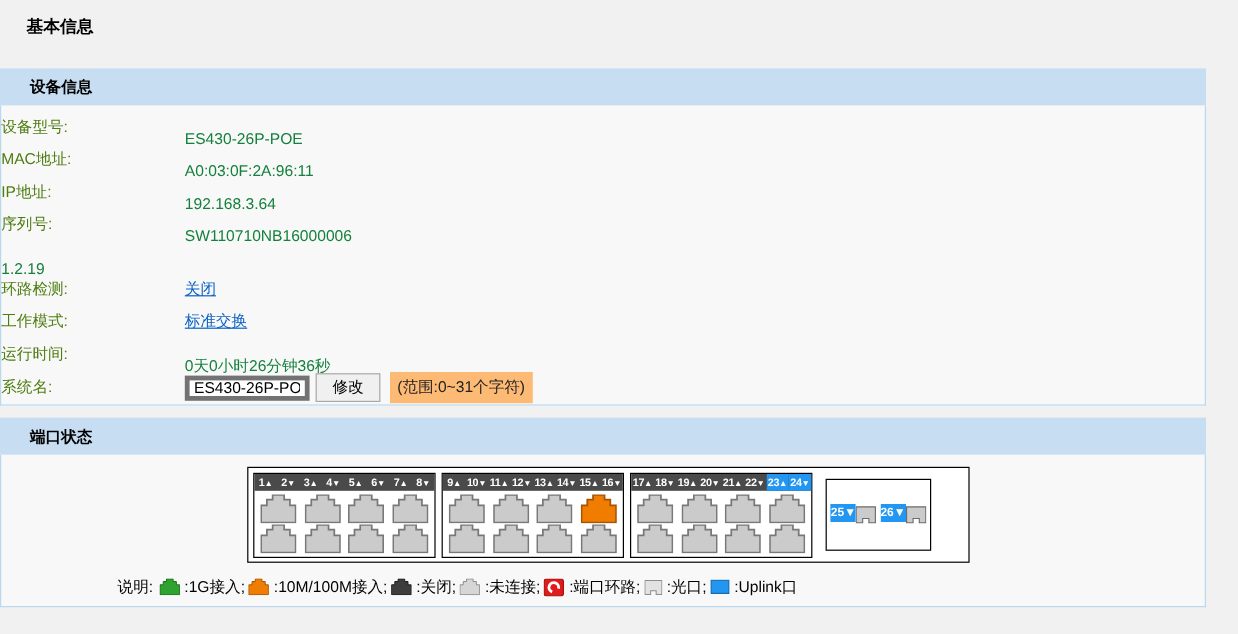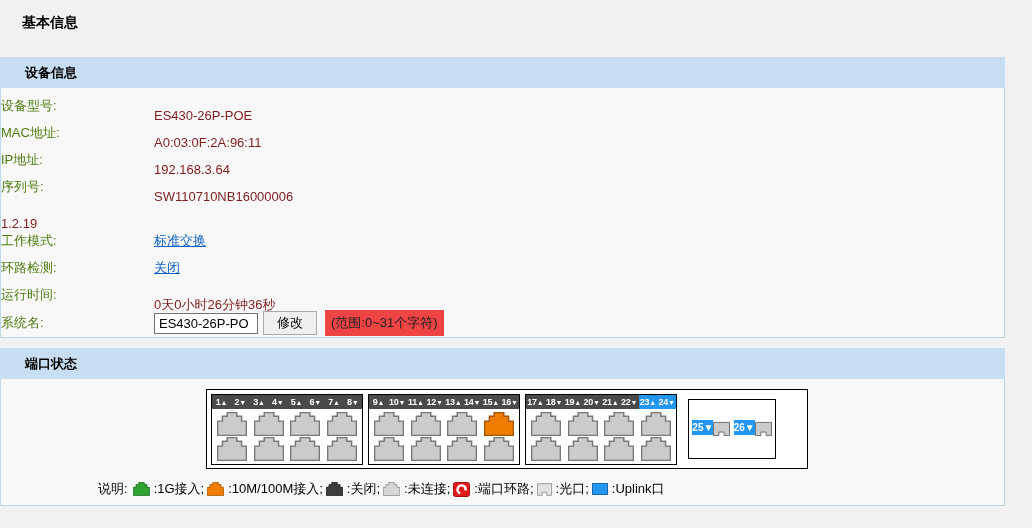--- a/index.html
+++ b/index.html
@@ -26,36 +26,36 @@
   .panel {
     width:1005px;
     background:#f8f8f8;
     border:1px solid #bcd8ee;
     border-top:none;
   }
   .panel-device { height:250px; padding-top:4px; }
   .info-row { height:27px; display:flex; align-items:center; font-size:13px; color:#222; }
   .info-row.sys { height:30px; }
   .info-label { width:153px; flex:none; color:#4d7c0f; }
-  .info-value { color:#7f1d1d;margin-top:20px; }
+  .info-value { color:#15803d;margin-top:20px; }
   .info-link { color:#0b61c4; text-decoration:underline; cursor:pointer; }
   .sys-input {
     width:104px; height:21px;
-    border:1px solid #737373; background:#fff;
+    border:4px solid #737373; background:#fff;
     font-size:13px; padding:0 4px;
     font-family:"Liberation Sans", sans-serif;
   }
   .modify-btn {
     margin-left:5px; height:24px; padding:0 13px;
     font-size:13px; background:#f0f0f0;
     border:1px solid #a9a9a9;
     font-family:"Liberation Sans", sans-serif;
     cursor:pointer;
   }
-  .hint { margin-left:8px; background:#ef4444; padding:4px 6px; font-size:13px; }
+  .hint { margin-left:8px; background:#fdba74; padding:4px 6px; font-size:13px; }
   .spacer { height:10px; }
   .panel-ports { height:127px; position:relative; }
 
   .port-diagram {
     position:absolute; left:205px; top:10px;
     width:602px; height:80px;
     border:1px solid #000; background:#fff;
     display:flex; align-items:center;
     padding:0 4px;
   }
@@ -120,26 +120,26 @@
     <span class="info-value">192.168.3.64</span>
   </div>
   <div class="info-row">
     <span class="info-label">序列号:</span>
     <span class="info-value">SW110710NB16000006</span>
   </div>
   <div class="info-row">
     <span class="info-value">1.2.19</span>
   </div>
   <div class="info-row">
+    <span class="info-label">环路检测:</span>
+    <a class="info-link">关闭</a>
+  </div>
+  <div class="info-row">
     <span class="info-label">工作模式:</span>
     <a class="info-link">标准交换</a>
-  </div>
-  <div class="info-row">
-    <span class="info-label">环路检测:</span>
-    <a class="info-link">关闭</a>
   </div>
   <div class="info-row">
     <span class="info-label">运行时间:</span>
     <span class="info-value">0天0小时26分钟36秒</span>
   </div>
   <div class="info-row sys">
     <span class="info-label">系统名:</span>
     <input class="sys-input" value="ES430-26P-PO" style="">
     <button class="modify-btn">修改</button>
     <span class="hint">(范围:0~31个字符)</span>

